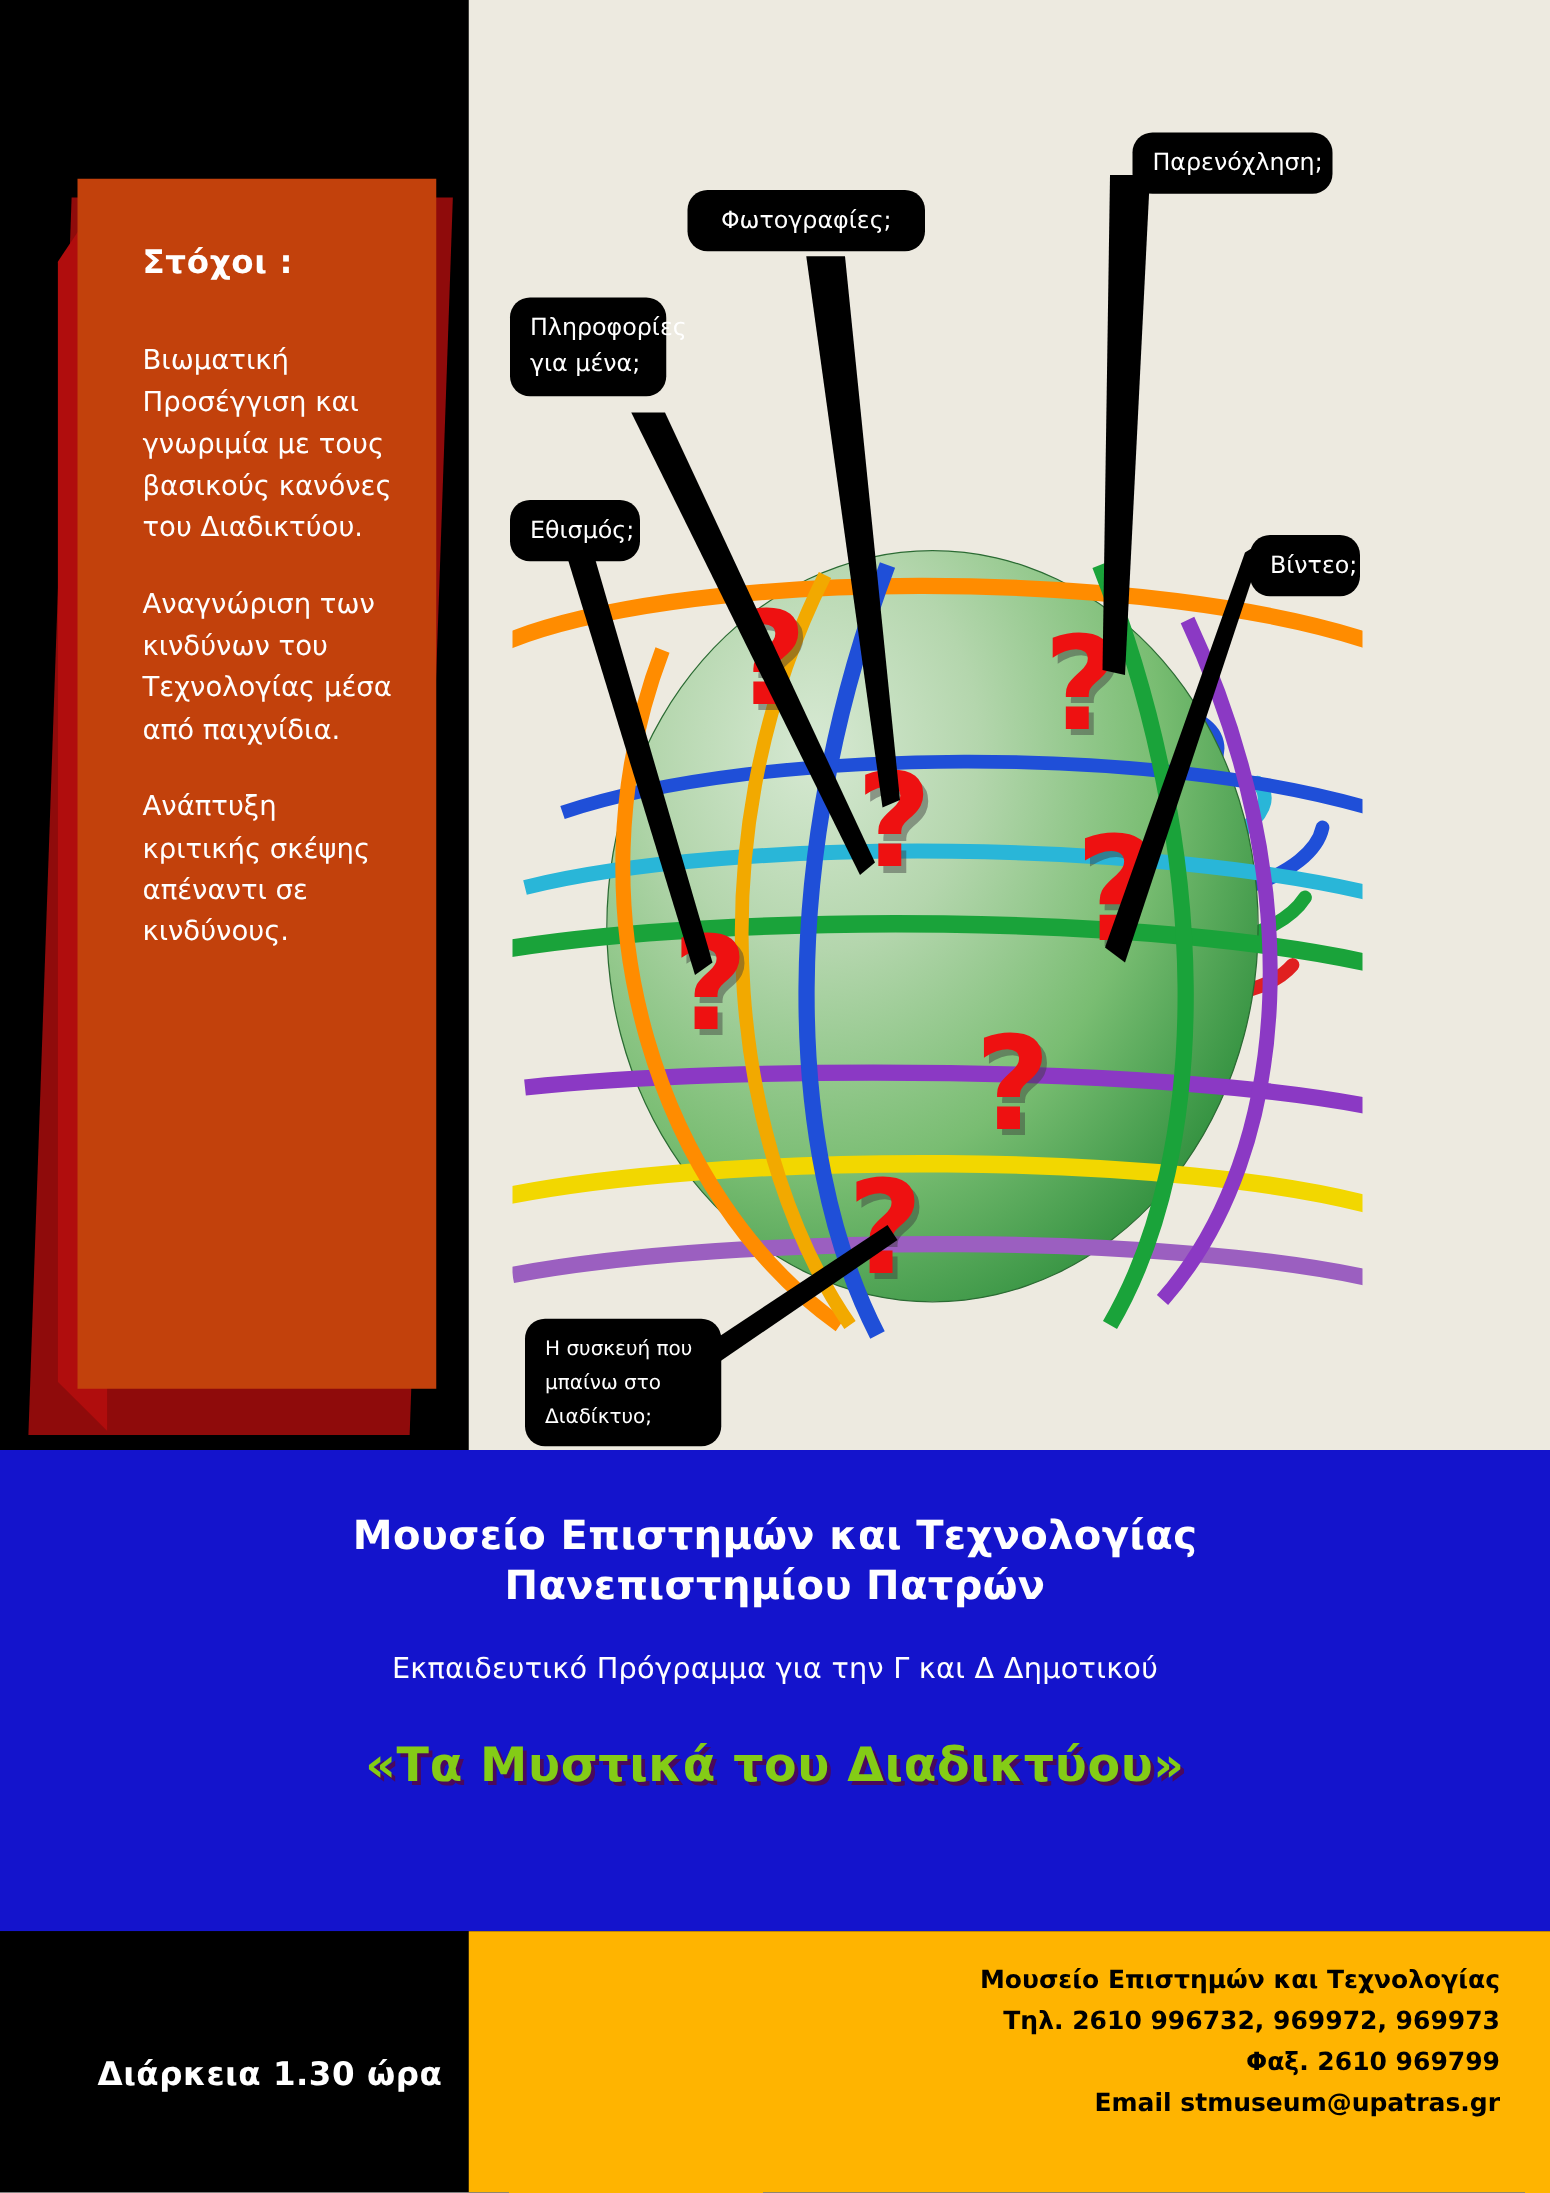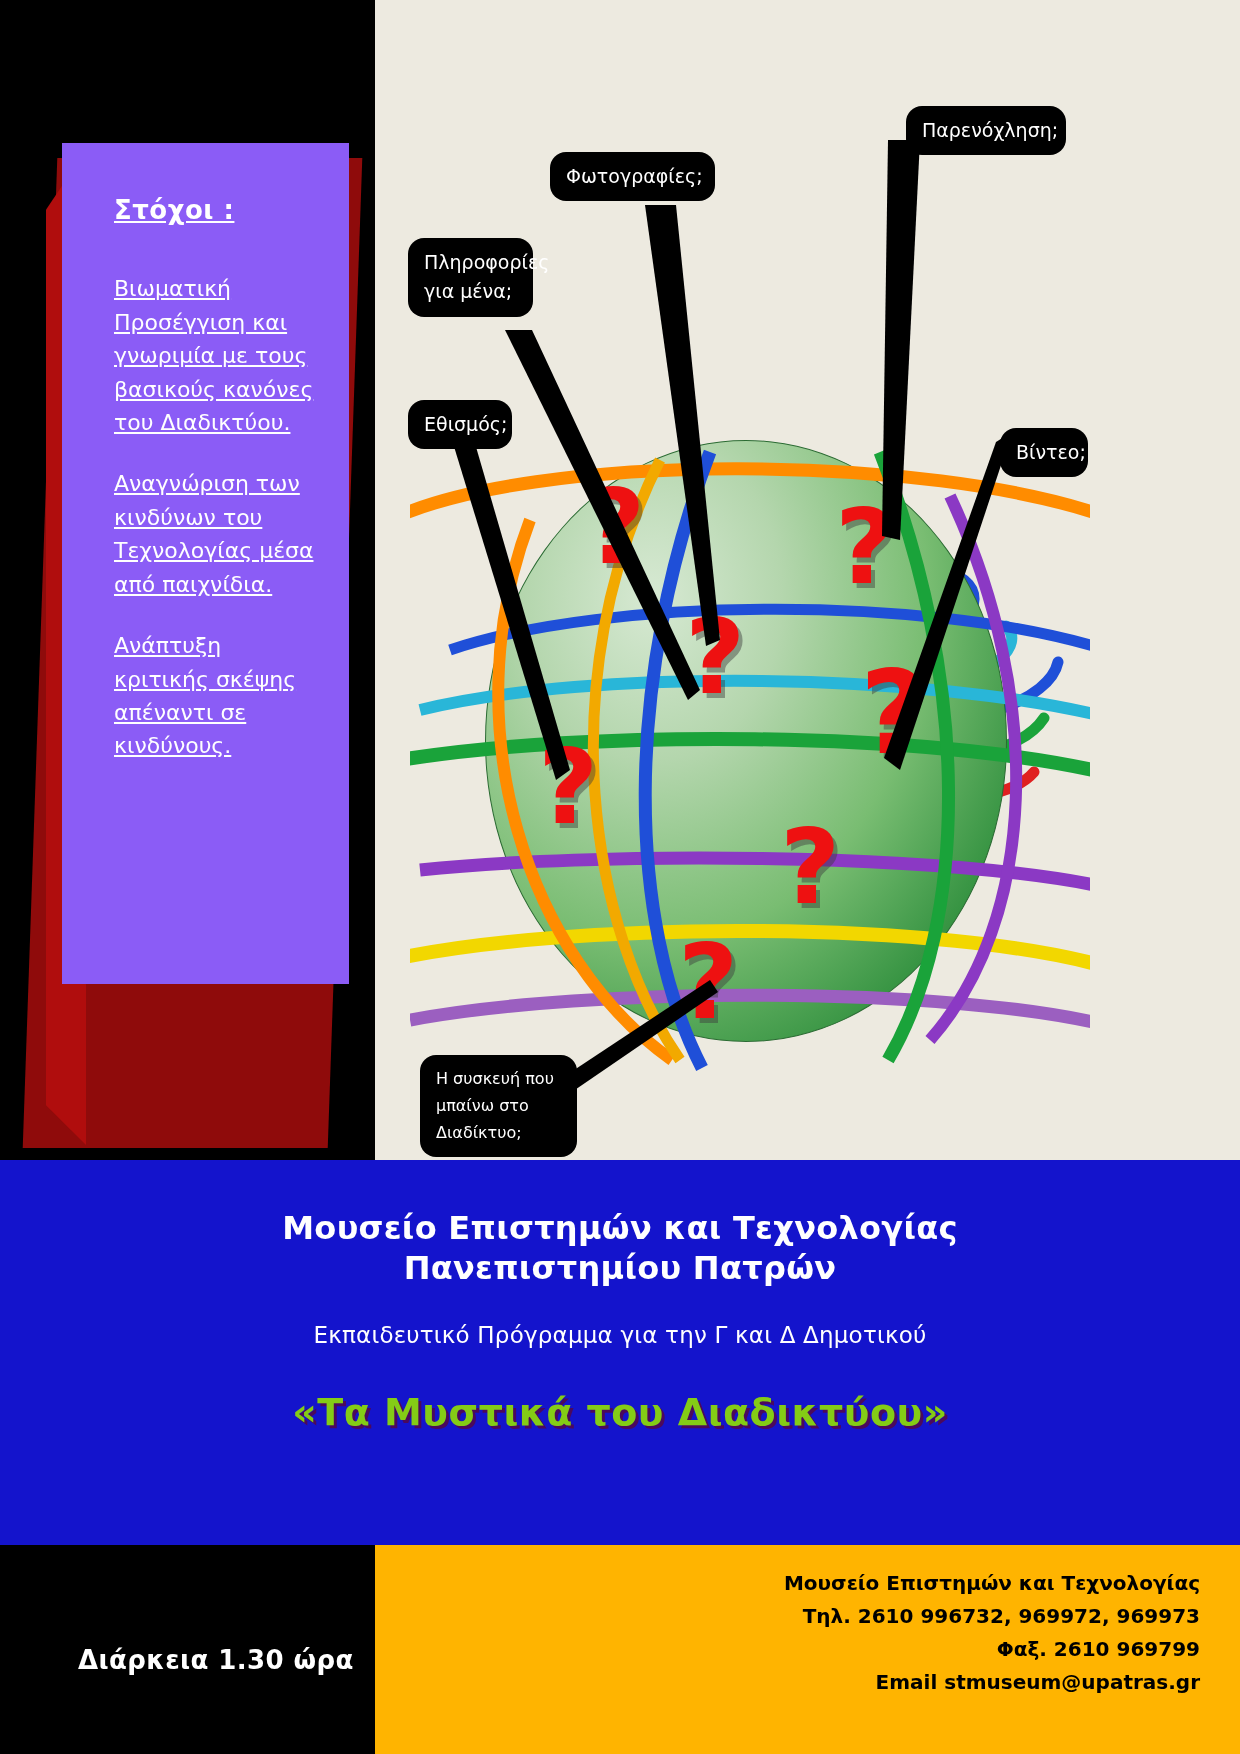--- a/index.html
+++ b/index.html
@@ -39,26 +39,25 @@
   #objectives-side{
     position:absolute;
     left:46px; top:150px;
     width:40px; height:995px;
     background:#b00d0d;
     clip-path:polygon(0% 6%, 100% 0%, 100% 100%, 0% 96%);
   }
   #objectives{
     position:absolute;
     left:62px; top:143px;
-    width:287px; height:841px;
-    background:#8b5cf6;
+    width:287px; height:968px;
+    background:#c2410c;
     color:#ffffff;
     box-sizing:border-box;
     padding:52px 28px 20px 52px;
-    text-decoration:underline;
   }
   #objectives .obj-title{
     font-size:26px;
     font-weight:bold;
     letter-spacing:.5px;
     margin:0 0 46px 0;
     line-height:1.2;
   }
   #objectives .obj-item{
     font-size:22px;
@@ -256,21 +255,21 @@
 
         <polygon points="556,1082 566,1096 718,992 710,980"></polygon>
       </g>
     </svg>
 
     <div class="bubble" style="left:408px; top:400px; width:104px; text-align:center;">Εθισμός;</div>
 
     <div class="bubble" style="left:408px; top:238px; width:125px;">Πληροφορίες
 για μένα;</div>
 
-    <div class="bubble" style="left:550px; top:152px; width:165px; text-align:center;">Φωτογραφίες;</div>
+    <div class="bubble" style="left:550px; top:152px; width:190px; text-align:center;">Φωτογραφίες;</div>
 
     <div class="bubble" style="left:862px; top:106px; width:160px; text-align:center;margin-left:44px;">Παρενόχληση;</div>
 
     <div class="bubble" style="left:1000px; top:428px; width:88px; text-align:center;">Βίντεο;</div>
 
     <div class="bubble small" style="left:420px; top:1055px; width:157px;">Η συσκευή που
 μπαίνω  στο
 Διαδίκτυο;</div>
 
     <div id="objectives-shadow"></div>

